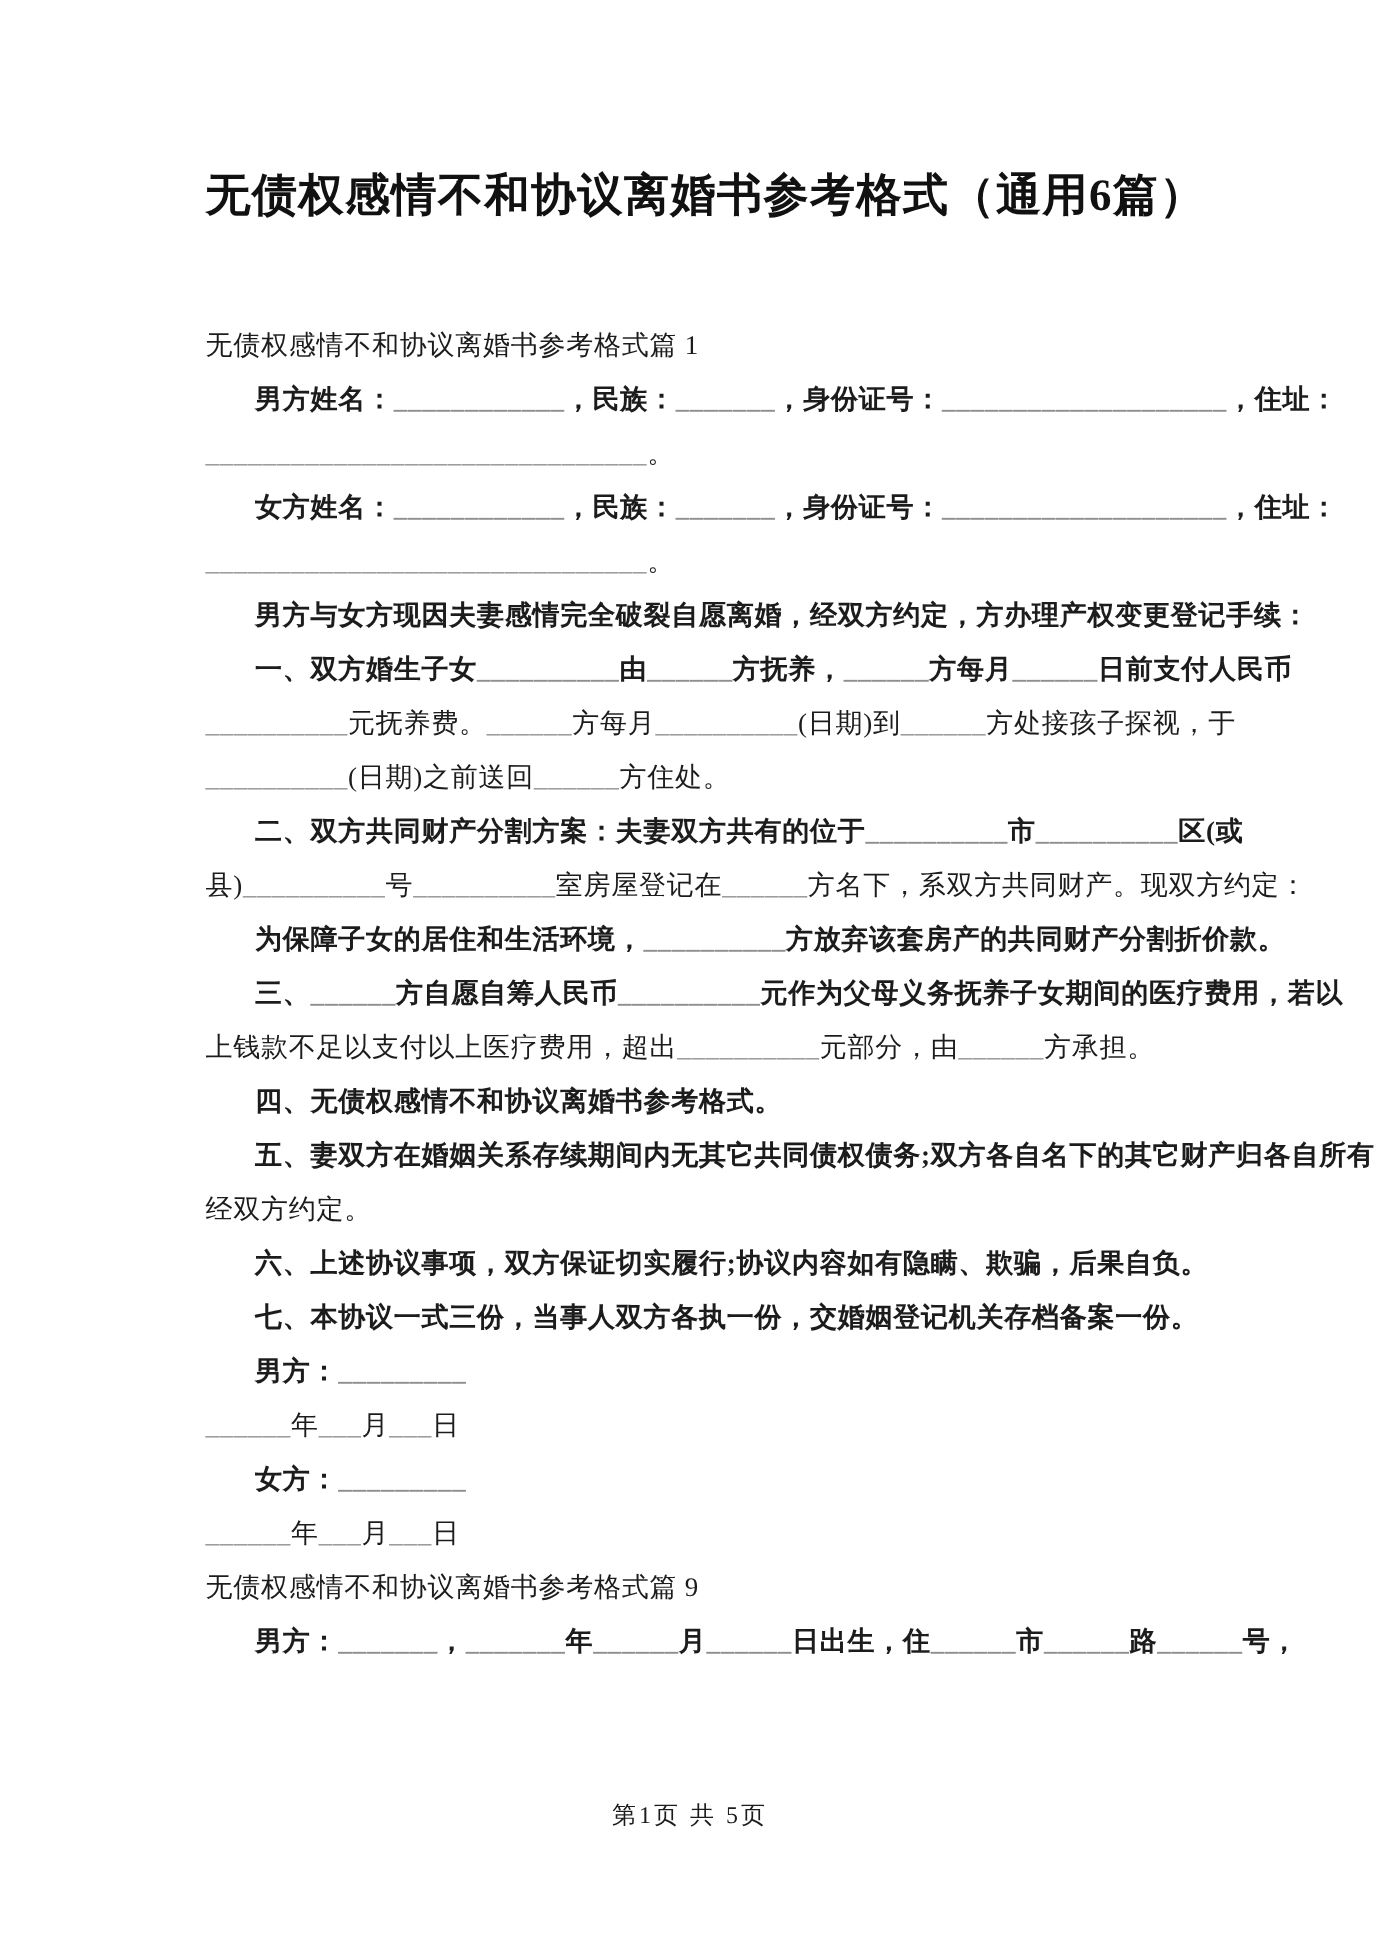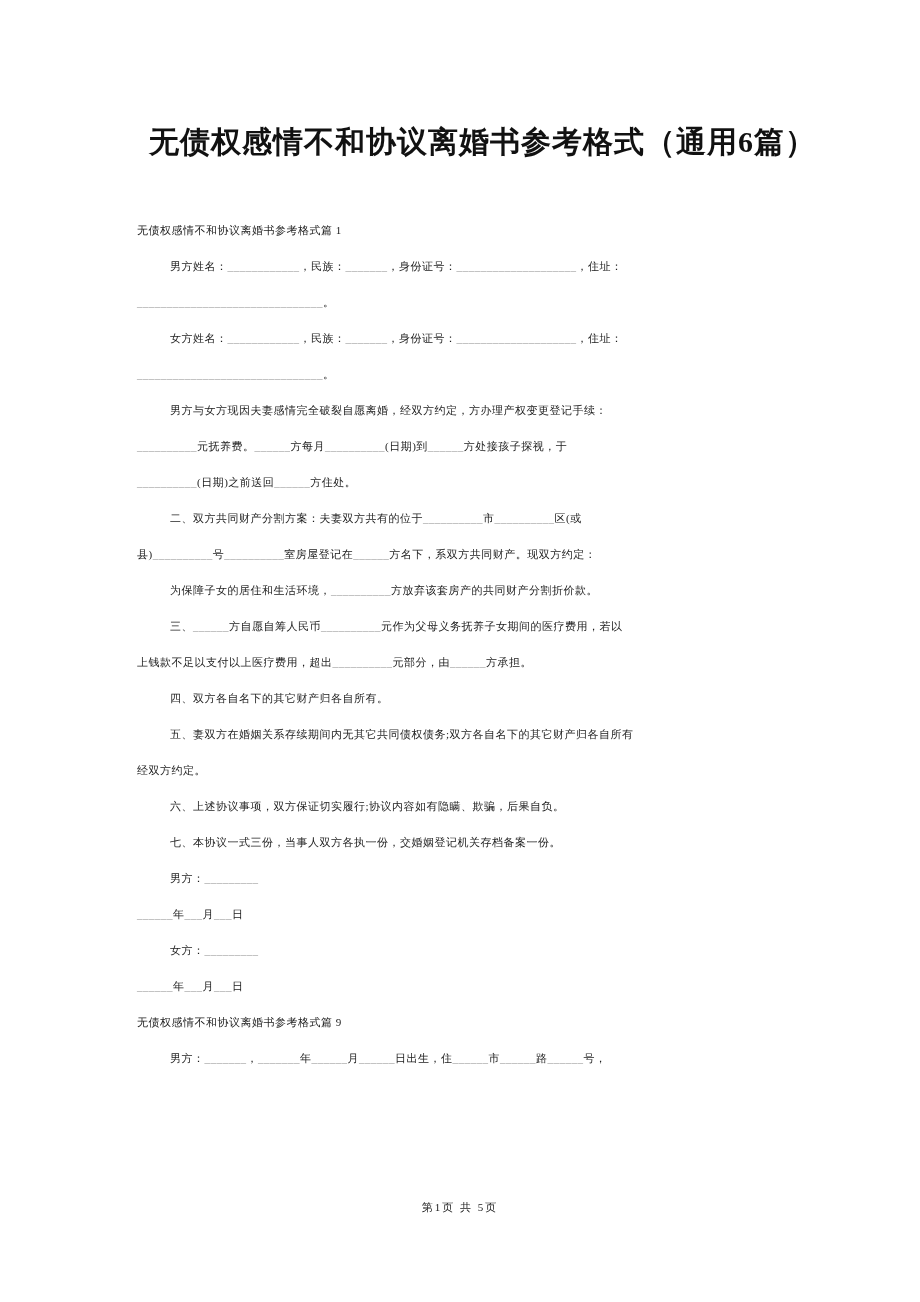--- a/index.html
+++ b/index.html
@@ -13,81 +13,83 @@
     height: 1302px;
     background: #ffffff;
     font-family: "Liberation Serif", "DejaVu Serif", serif;
     color: #1c1c1c;
     overflow: hidden;
   }
   .doc-title {
     position: absolute;
     left: 137px;
     top: 110px;
-    margin: 12px;
+    margin: 0;
     font-size: 30px;
     font-weight: bold;
     letter-spacing: 1px;
     white-space: pre;
     color: #111111;
   }
   .doc-body {
     position: absolute;
     left: 137px;
     top: 212px;
     width: 670px;
   }
   .line {
     height: 36px;
     line-height: 36px;
-    font-size: 11px;
+    font-size: 18px;
     white-space: pre;
     letter-spacing: 0.5px;
   }
   .line.indent {
     padding-left: 33px;
+    font-weight: bold;
   }
   .line.heading {
     padding-left: 0;
   }
   .blank {
     color: #8f8f8f;
   }
   .page-footer {
     position: absolute;
     left: 0;
     top: 1200px;
     width: 920px;
     text-align: center;
-    font-size: 11px;
+    font-size: 16px;
     letter-spacing: 2px;
     color: #1c1c1c;
   }
 </style>
 </head>
 <body>
 
 <div class="page">
   <h1 class="doc-title">无债权感情不和协议离婚书参考格式（通用6篇）</h1>
 
   <div class="doc-body">
       <div class="line heading">无债权感情不和协议离婚书参考格式篇 1</div>
       <div class="line indent">男方姓名：<span class="blank">____________</span>，民族：<span class="blank">_______</span>，身份证号：<span class="blank">____________________</span>，住址：</div>
       <div class="line"><span class="blank">_______________________________</span>。</div>
       <div class="line indent">女方姓名：<span class="blank">____________</span>，民族：<span class="blank">_______</span>，身份证号：<span class="blank">____________________</span>，住址：</div>
       <div class="line"><span class="blank">_______________________________</span>。</div>
       <div class="line indent">男方与女方现因夫妻感情完全破裂自愿离婚，经双方约定，方办理产权变更登记手续：</div>
+      <div class="line indent">一、双方婚生子女<span class="blank">__________</span>由<span class="blank">______</span>方抚养，<span class="blank">______</span>方每月<span class="blank">______</span>日前支付人民币</div>
       <div class="line"><span class="blank">__________</span>元抚养费。<span class="blank">______</span>方每月<span class="blank">__________</span>(日期)到<span class="blank">______</span>方处接孩子探视，于</div>
       <div class="line"><span class="blank">__________</span>(日期)之前送回<span class="blank">______</span>方住处。</div>
       <div class="line indent">二、双方共同财产分割方案：夫妻双方共有的位于<span class="blank">__________</span>市<span class="blank">__________</span>区(或</div>
       <div class="line">县)<span class="blank">__________</span>号<span class="blank">__________</span>室房屋登记在<span class="blank">______</span>方名下，系双方共同财产。现双方约定：</div>
       <div class="line indent">为保障子女的居住和生活环境，<span class="blank">__________</span>方放弃该套房产的共同财产分割折价款。</div>
       <div class="line indent">三、<span class="blank">______</span>方自愿自筹人民币<span class="blank">__________</span>元作为父母义务抚养子女期间的医疗费用，若以</div>
       <div class="line">上钱款不足以支付以上医疗费用，超出<span class="blank">__________</span>元部分，由<span class="blank">______</span>方承担。</div>
-      <div class="line indent">四、双方各自名下的其它财产归各自所有。</div>
+      <div class="line indent">四、无债权感情不和协议离婚书参考格式。</div>
       <div class="line indent">五、妻双方在婚姻关系存续期间内无其它共同债权债务;双方各自名下的其它财产归各自所有</div>
       <div class="line">经双方约定。</div>
       <div class="line indent">六、上述协议事项，双方保证切实履行;协议内容如有隐瞒、欺骗，后果自负。</div>
       <div class="line indent">七、本协议一式三份，当事人双方各执一份，交婚姻登记机关存档备案一份。</div>
       <div class="line indent">男方：<span class="blank">_________</span></div>
       <div class="line"><span class="blank">______</span>年<span class="blank">___</span>月<span class="blank">___</span>日</div>
       <div class="line indent">女方：<span class="blank">_________</span></div>
       <div class="line"><span class="blank">______</span>年<span class="blank">___</span>月<span class="blank">___</span>日</div>
       <div class="line heading">无债权感情不和协议离婚书参考格式篇 9</div>
       <div class="line indent">男方：<span class="blank">_______</span>，<span class="blank">_______</span>年<span class="blank">______</span>月<span class="blank">______</span>日出生，住<span class="blank">______</span>市<span class="blank">______</span>路<span class="blank">______</span>号，</div>

